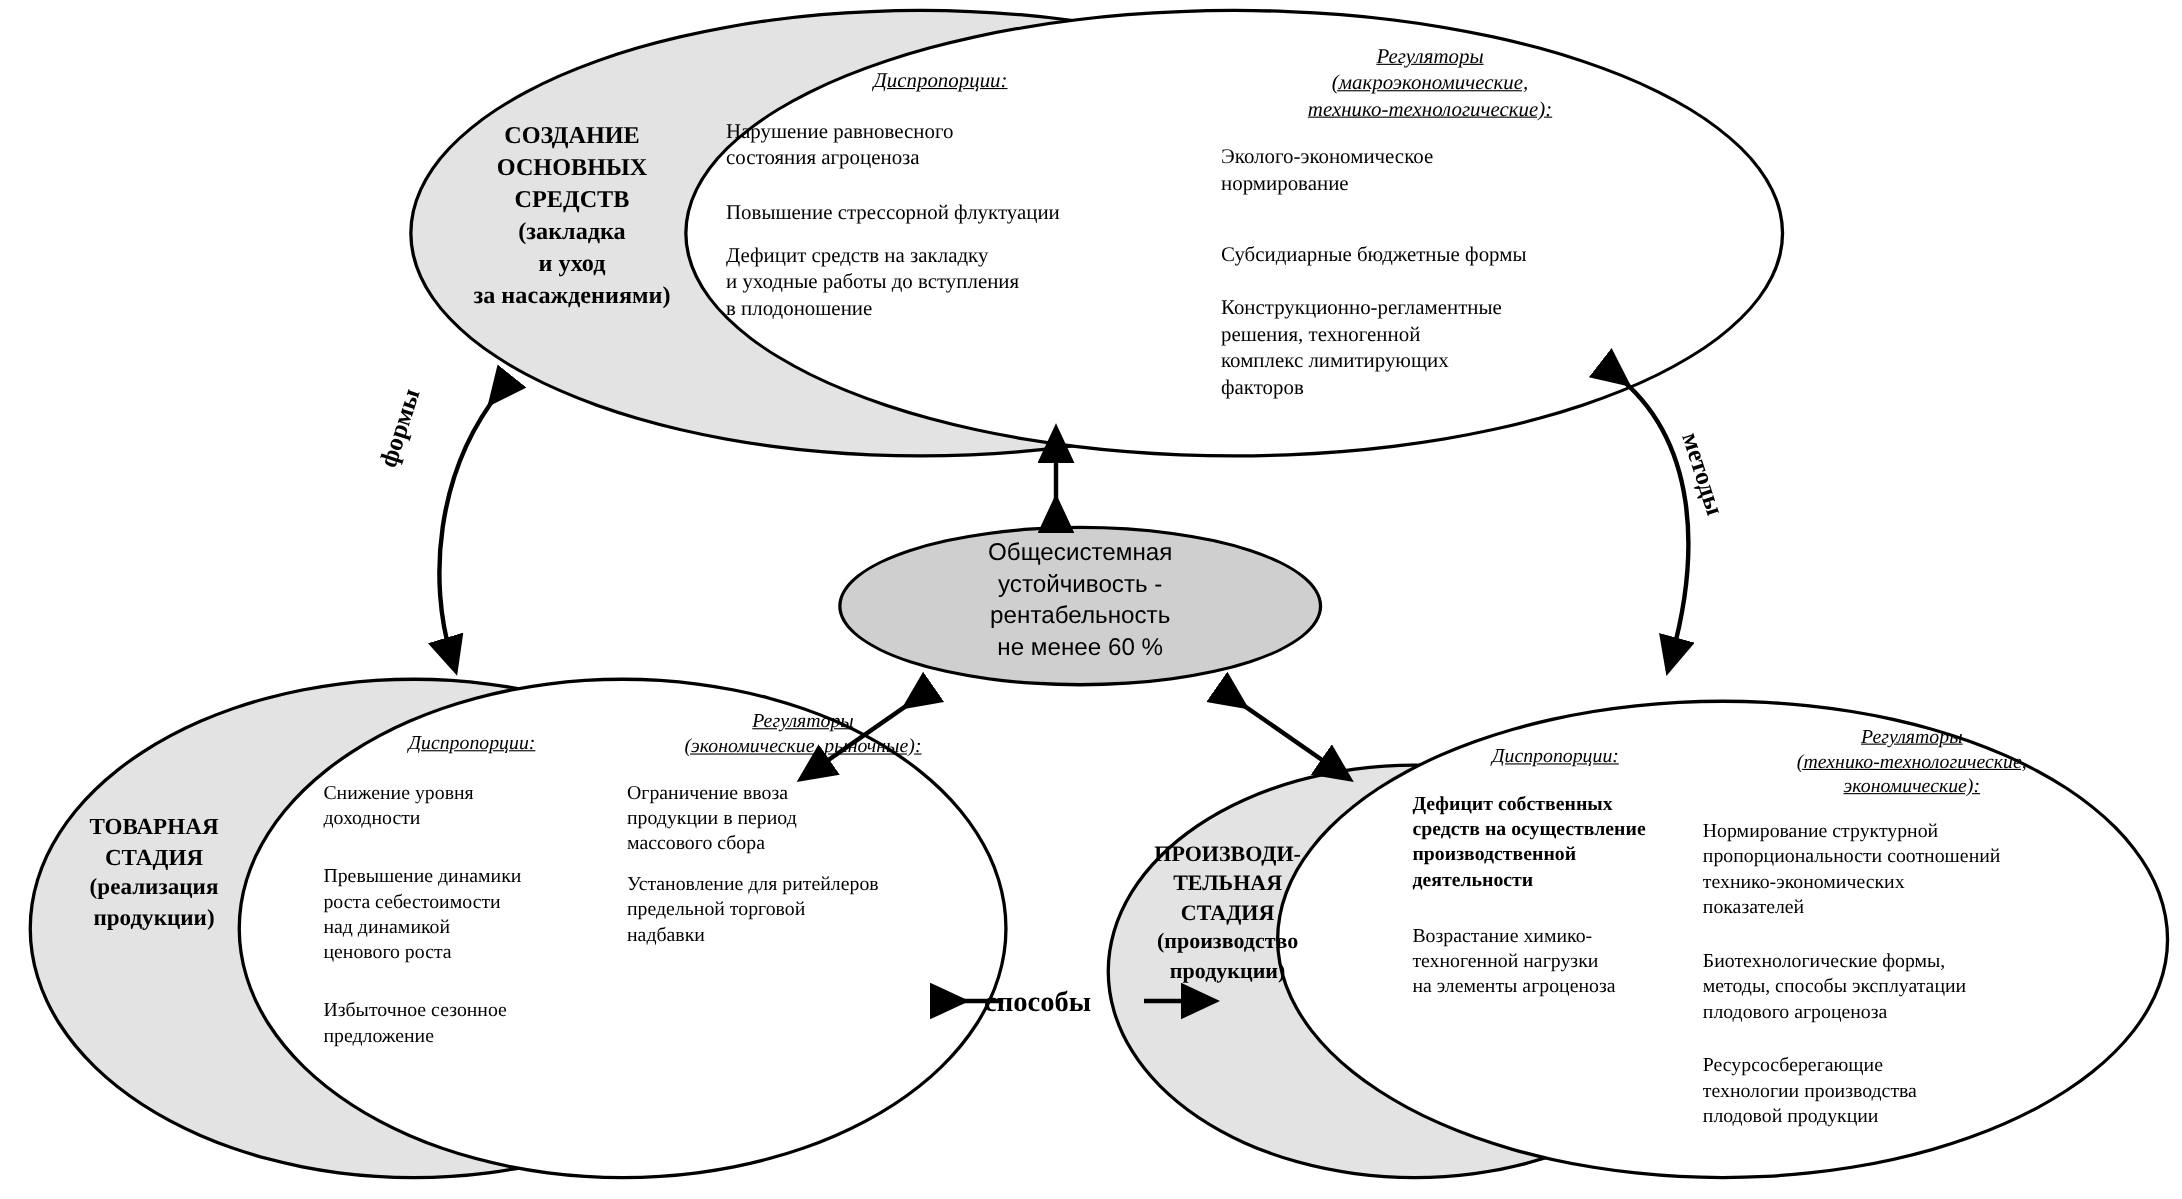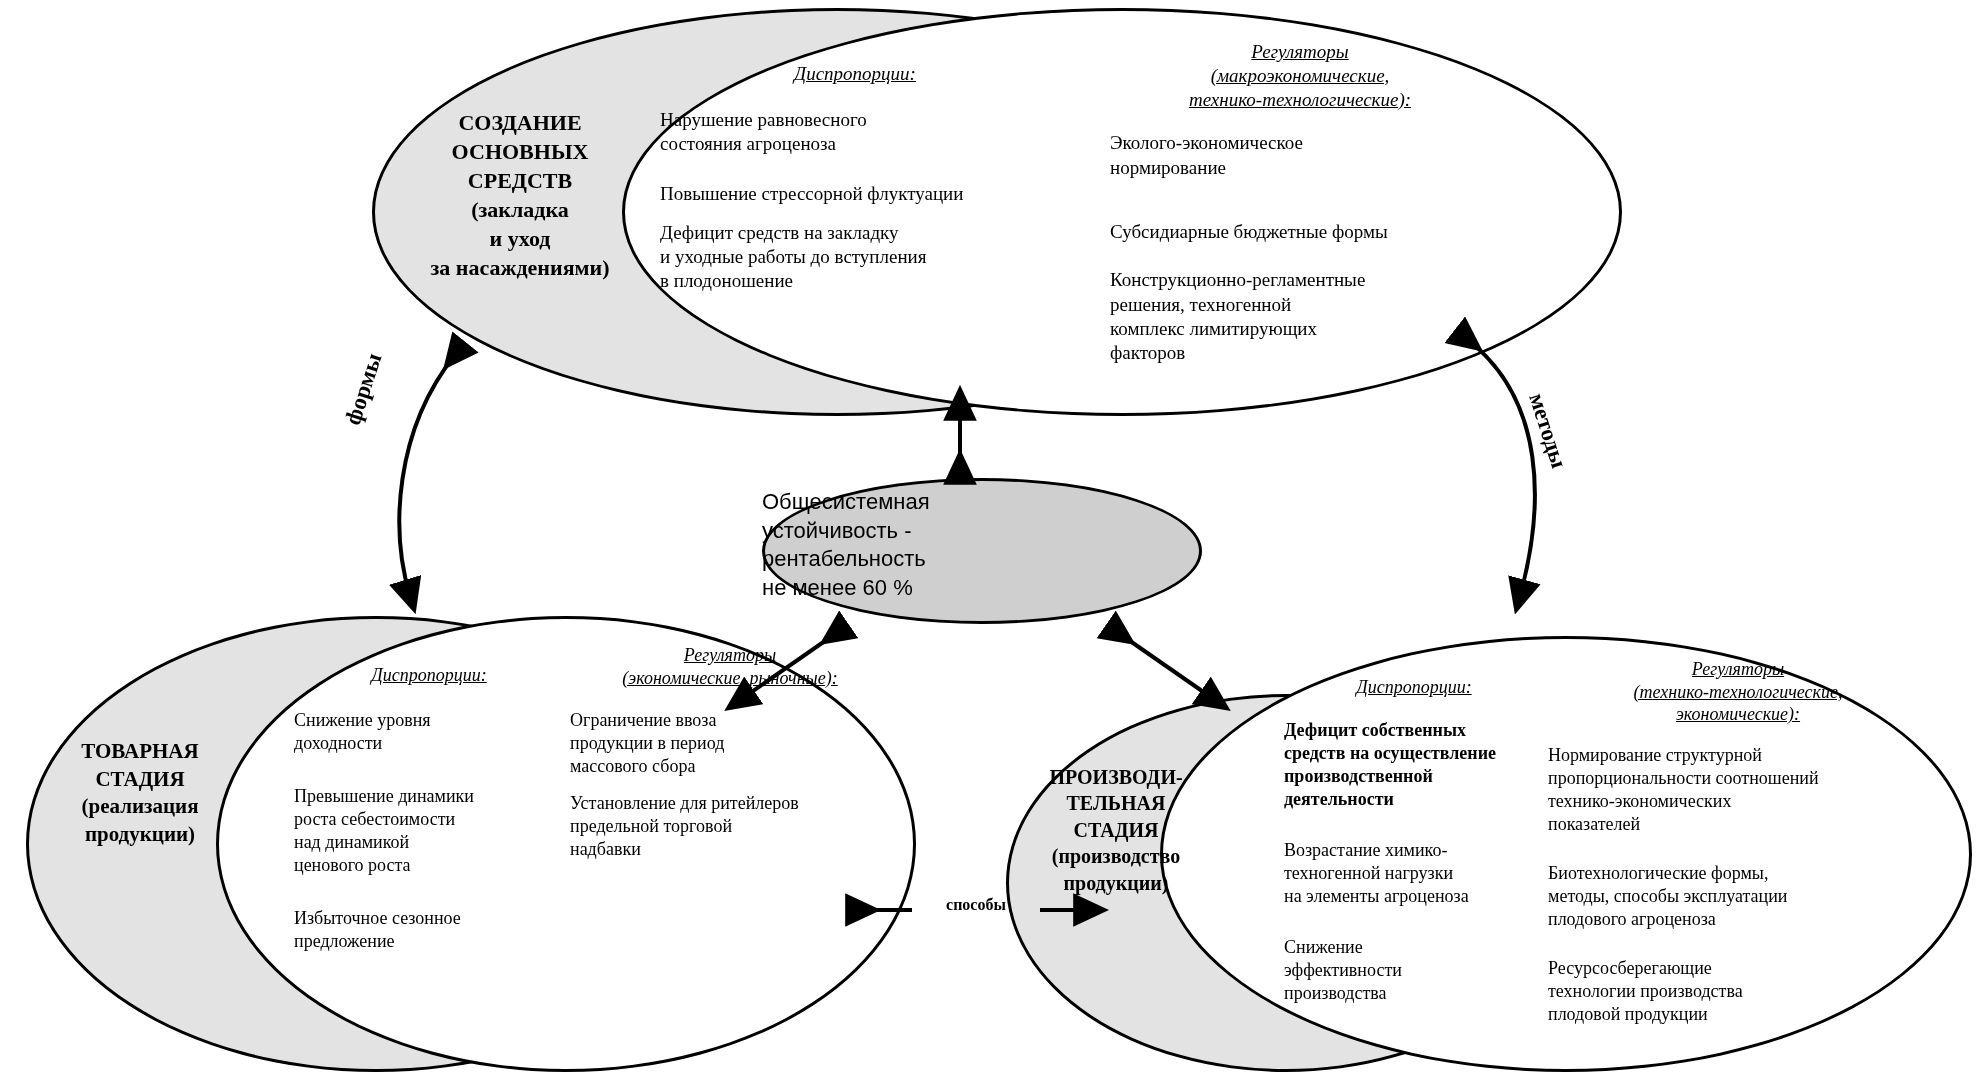--- a/index.html
+++ b/index.html
@@ -58,21 +58,21 @@
     <div class="blk" style="white-space:pre-line;margin-bottom:40px;">Эколого-экономическое
 нормирование</div>
     <div class="blk" style="white-space:pre-line;margin-bottom:24px;">Субсидиарные бюджетные формы</div>
     <div class="blk" style="white-space:pre-line;">Конструкционно-регламентные
 решения, техногенной
 комплекс лимитирующих
 факторов</div>
   </div>
 
   <div class="ellipse ell-center" style="left:762px;top:478px;width:440px;height:146px;"></div>
-  <div style="position:absolute;left:762px;top:488px;width:440px;text-align:left;font-family:'Liberation Sans',sans-serif;font-size:22px;line-height:1.3;">
+  <div style="position:absolute;left:762px;top:488px;width:440px;text-align:center;font-family:'Liberation Sans',sans-serif;font-size:22px;line-height:1.3;">
     <div>Общесистемная</div>
     <div>устойчивость -</div>
     <div>рентабельность</div>
     <div>не менее 60 %</div>
   </div>
 
   <div class="ellipse ell-grey" style="left:26px;top:616px;width:700px;height:456px;"></div>
   <div class="ellipse ell-white" style="left:216px;top:616px;width:700px;height:456px;"></div>
 
   <div class="stage-title" style="left:40px;top:738px;width:200px;font-size:21px;">
@@ -120,23 +120,20 @@
 
   <div class="col" style="left:1284px;top:676px;width:260px;font-size:18px;">
     <div class="col-head" style="margin-bottom:20px;">Диспропорции:</div>
     <div class="blk" style="white-space:pre-line;margin-bottom:28px;font-weight:bold;">Дефицит собственных
 средств на осуществление
 производственной
 деятельности</div>
     <div class="blk" style="white-space:pre-line;margin-bottom:28px;">Возрастание химико-
 техногенной нагрузки
 на элементы агроценоза</div>
-    <div class="blk" style="white-space:pre-line;">Снижение
-эффективности
-производства</div>
   </div>
 
   <div class="col" style="left:1548px;top:658px;width:380px;font-size:18px;">
     <div class="col-head" style="margin-bottom:18px;">
       <div>Регуляторы</div>
       <div>(технико-технологические,</div>
       <div>экономические):</div>
     </div>
     <div class="blk" style="white-space:pre-line;margin-bottom:26px;">Нормирование структурной
 пропорциональности соотношений
@@ -166,15 +163,15 @@
     <path d="M455,355 C395,430 390,530 410,596" fill="none" stroke="#000" stroke-width="4" marker-start="url(#ah)" marker-end="url(#ah)"></path>
 
     <path d="M1468,340 C1545,400 1545,505 1520,596" fill="none" stroke="#000" stroke-width="4" marker-start="url(#ah)" marker-end="url(#ah)"></path>
 
     <line x1="862" y1="910" x2="912" y2="910" stroke="#000" stroke-width="4" marker-start="url(#ah)"></line>
     <line x1="1040" y1="910" x2="1090" y2="910" stroke="#000" stroke-width="4" marker-end="url(#ah)"></line>
   </svg>
 
   <div class="arrow-label" style="left:340px;top:420px;font-size:23px;transform:rotate(-72deg);transform-origin:left top;">формы</div>
   <div class="arrow-label" style="left:1548px;top:390px;font-size:23px;transform:rotate(72deg);transform-origin:left top;">методы</div>
-  <div class="arrow-label" style="left:912px;top:896px;width:128px;text-align:center;font-size:16px;">способы</div>
+  <div class="arrow-label" style="left:864px;top:896px;width:128px;text-align:right;font-size:26px;">способы</div>
 
 </div>
 
 </body></html>

